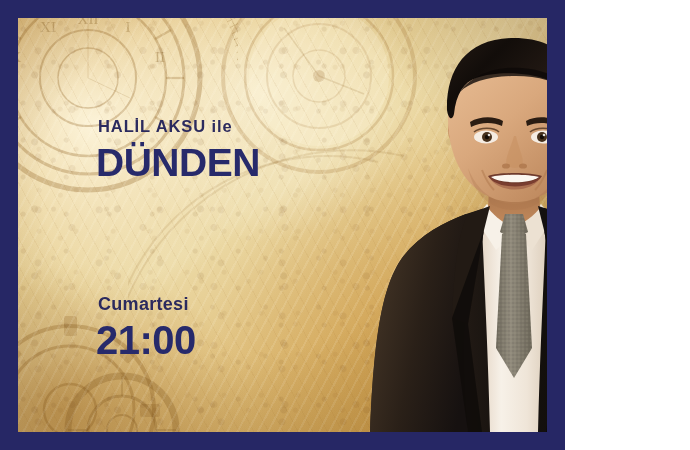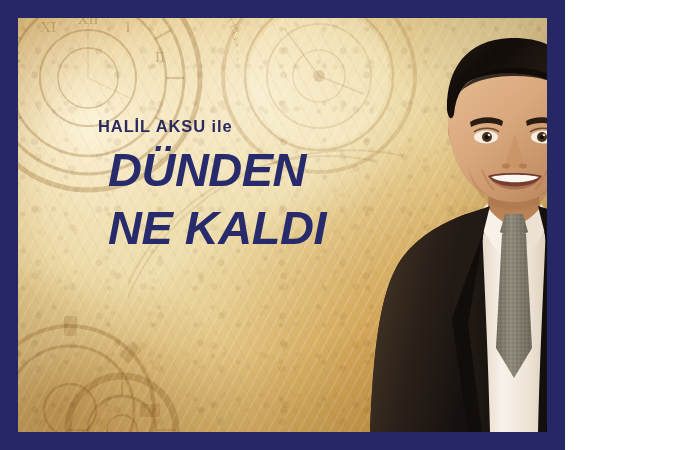--- a/index.html
+++ b/index.html
@@ -74,22 +74,22 @@
     position:absolute;
     left:78px;top:100px;
     width:300px;
   }
   .kicker{
     font-size:16.5px;font-weight:700;letter-spacing:.9px;
     color:#2b2a5e;line-height:1;margin:0 0 9px 2px;
     white-space:nowrap;
   }
   .title1,.title2{
-    font-size:47px;font-weight:800;letter-spacing:-.5px;
-    color:#272a6b;line-height:.98;margin:12px;white-space:nowrap;font-style:italic;
+    font-size:39px;font-weight:800;letter-spacing:-.5px;
+    color:#272a6b;line-height:.98;margin:0;white-space:nowrap;
   }
   .title2{margin-top:4px;}
 
   .whenblock{
     position:absolute;
     left:78px;top:277px;
   }
   .day{
     font-size:18px;font-weight:600;letter-spacing:.3px;
     color:#2b2a5e;line-height:1;margin:0 0 7px 2px;
@@ -327,18 +327,21 @@
       <path d="M134 152 C138 162 142 168 146 172" stroke="#b07a4e" stroke-width="2" fill="none" opacity=".55"></path>
       <path d="M199 152 C195 162 191 168 187 172" stroke="#b07a4e" stroke-width="2" fill="none" opacity=".55"></path>
 
       <path d="M120 150 C130 176 150 186 166 186 C182 186 202 176 212 150
                C206 178 188 192 166 192 C144 192 126 178 120 150 Z" fill="#a9744a" opacity=".28"></path>
     </svg>
 
     <div class="textblock">
       <p class="kicker">HALİL AKSU ile</p>
       <p class="title1">DÜNDEN</p>
-      <p class="title2">NE KALDI</p>
     </div>
 
+    <div class="whenblock">
+      <p class="day">Cumartesi</p>
+      <p class="time">21:00</p>
+    </div>
 
   </div>
 </div>
 
 </body></html>

